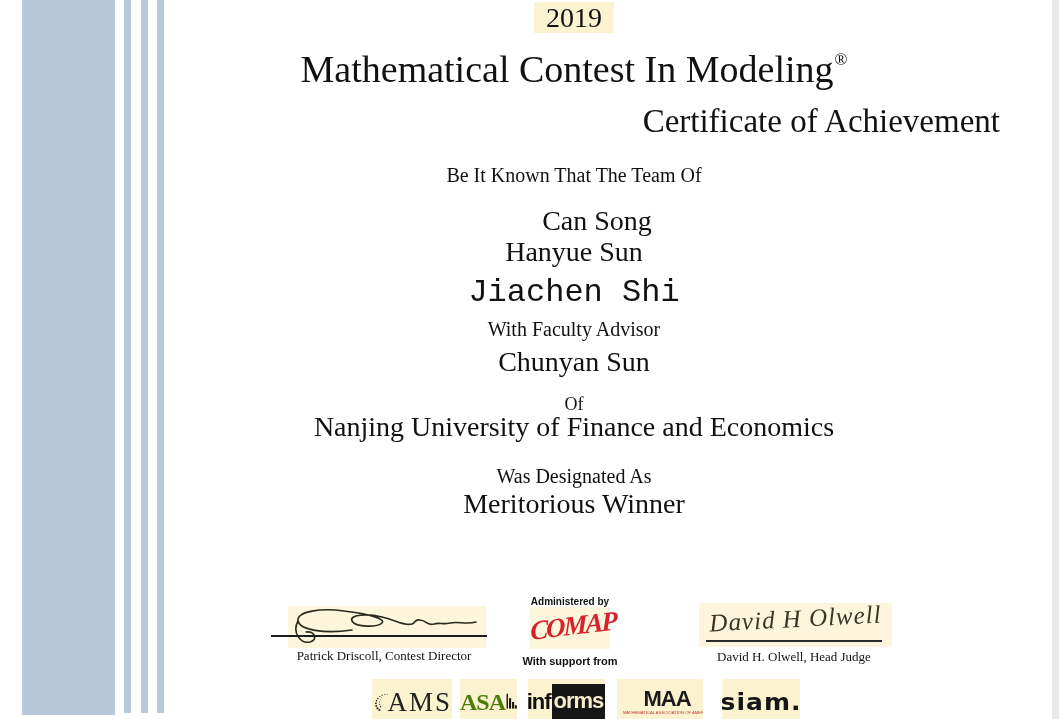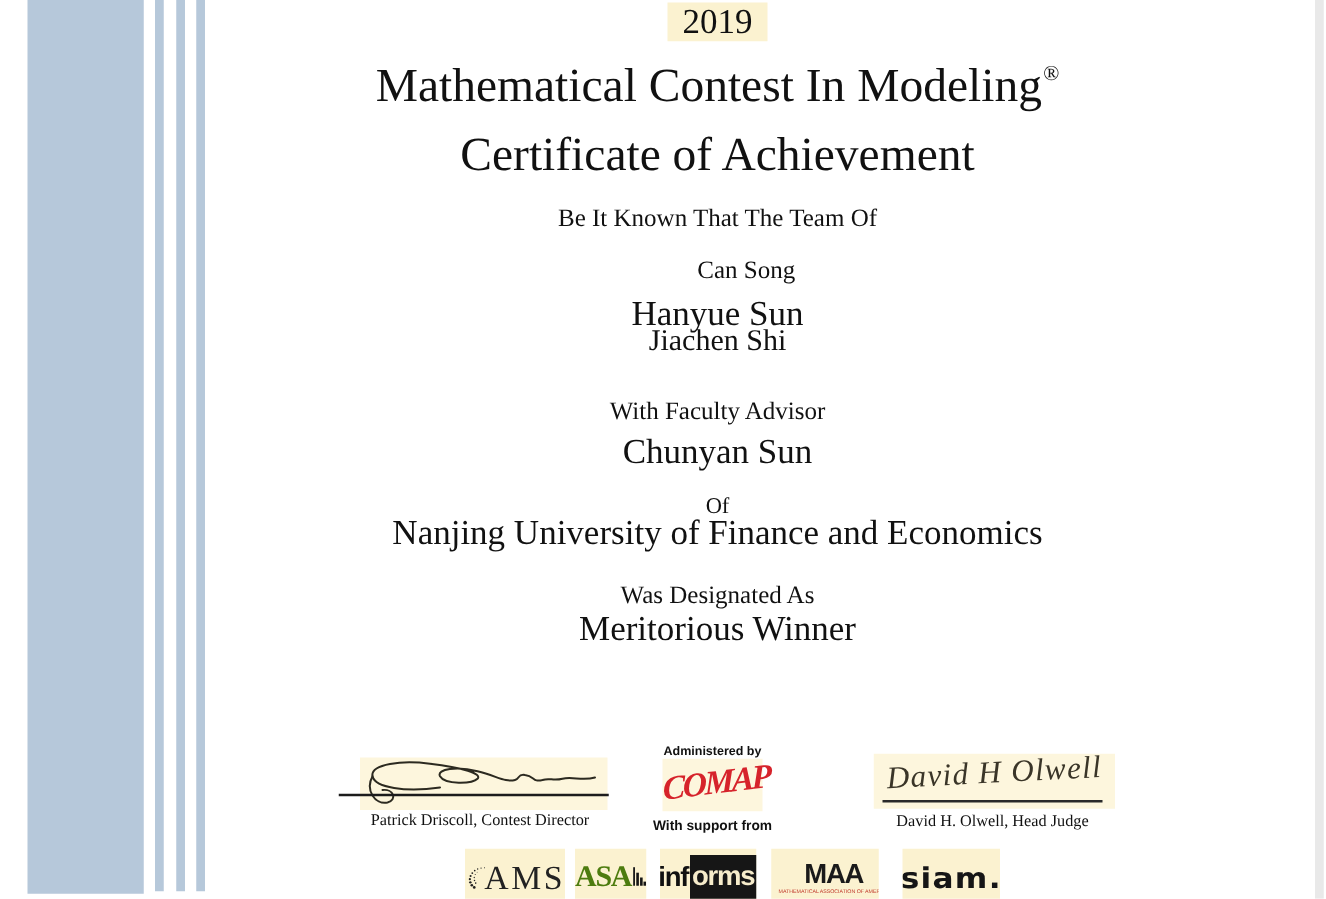--- a/index.html
+++ b/index.html
@@ -21,25 +21,25 @@
 
   
   .content{position:absolute;left:148px;top:0;width:852px;height:719px;}
   .line{position:absolute;left:0;width:100%;text-align:center;white-space:nowrap;line-height:1.08;}
 
   .year-box{position:absolute;top:2px;left:50%;transform:translateX(-50%);
             width:80px;height:31px;background:var(--cream);
             font-size:28px;text-align:center;line-height:31px;}
   .title{top:49px;font-size:38px;}
   .reg{font-size:17px;position:relative;top:-17px;margin-left:1px;}
-  .subtitle{top:104px;font-size:38px;}
+  .subtitle{top:104px;font-size:33px;text-align:right;}
   .team-intro{top:165px;font-size:20px;}
-  .member-0{top:206px;font-size:20px;padding-left:46px;}
+  .member-0{top:206px;font-size:28px;padding-left:46px;}
   .member-1{top:237px;font-size:28px;}
-  .member-2{top:261px;font-size:24px;}
+  .member-2{top:276px;font-size:32px;font-family:Liberation Mono, monospace;}
   .advisor-intro{top:319px;font-size:20px;}
   .advisor-name{top:347px;font-size:28px;}
   .of-label{top:395px;font-size:18px;}
   .institution{top:412px;font-size:28px;}
   .designation-intro{top:466px;font-size:20px;}
   .designation{top:489px;font-size:28px;}
 
   
   .sig-box-left{position:absolute;left:288px;top:606px;width:198px;height:42px;background:var(--cream-light);}
   .sig-line-left{position:absolute;left:271px;top:635px;width:216px;height:2px;background:#1c1c1c;}

